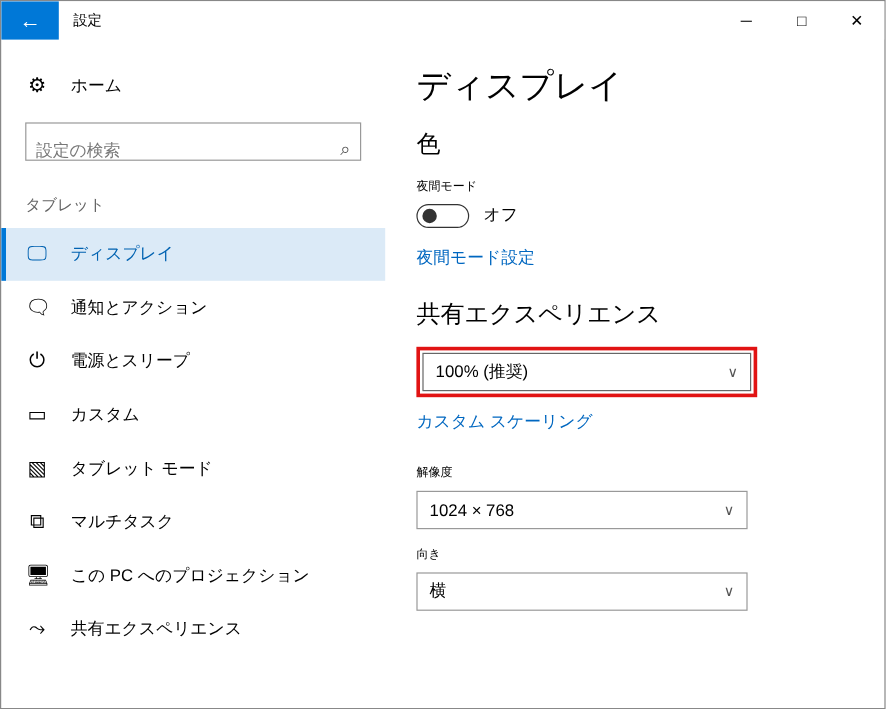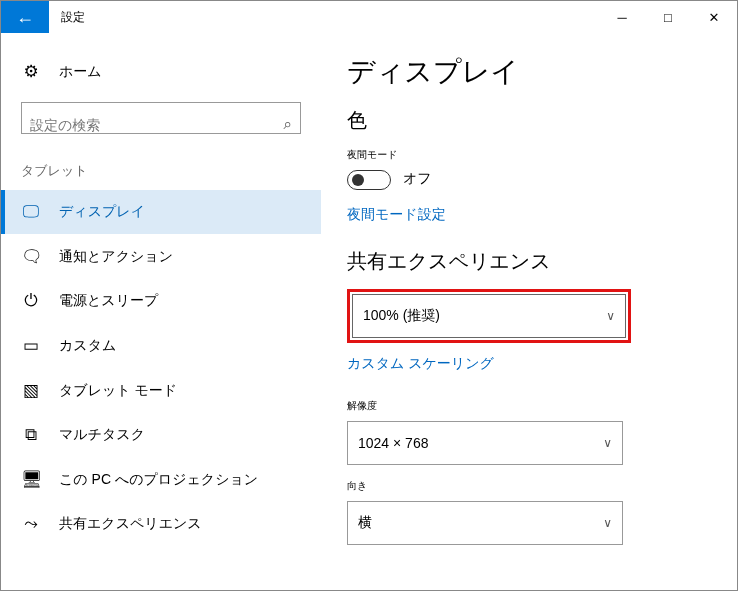--- a/index.html
+++ b/index.html
@@ -151,21 +151,21 @@
   top: 3px; left: 4px;
 }
 .link {
   color: #0067c0;
   font-size: 14px;
   margin-bottom: 20px;
   display: inline-block;
 }
 .dropdown {
   width: 276px;
-  height: 44px;
+  height: 32px;
   border: 1px solid #999;
   display: flex;
   align-items: center;
   padding: 0 10px;
   justify-content: space-between;
   margin-bottom: 14px;
 }
 .chev { color: #555; font-size: 12px; }
 .highlight-box {
   border: 3px solid #e11313;

